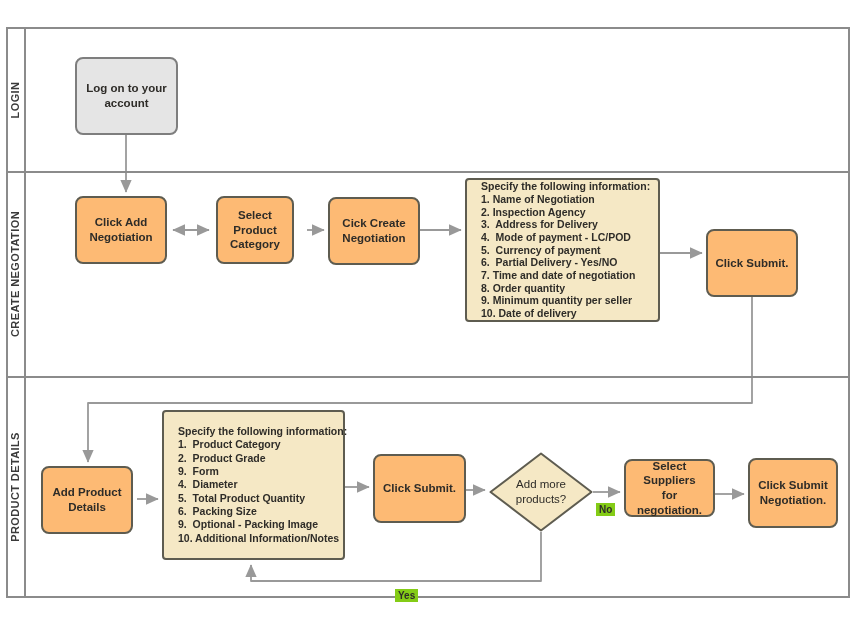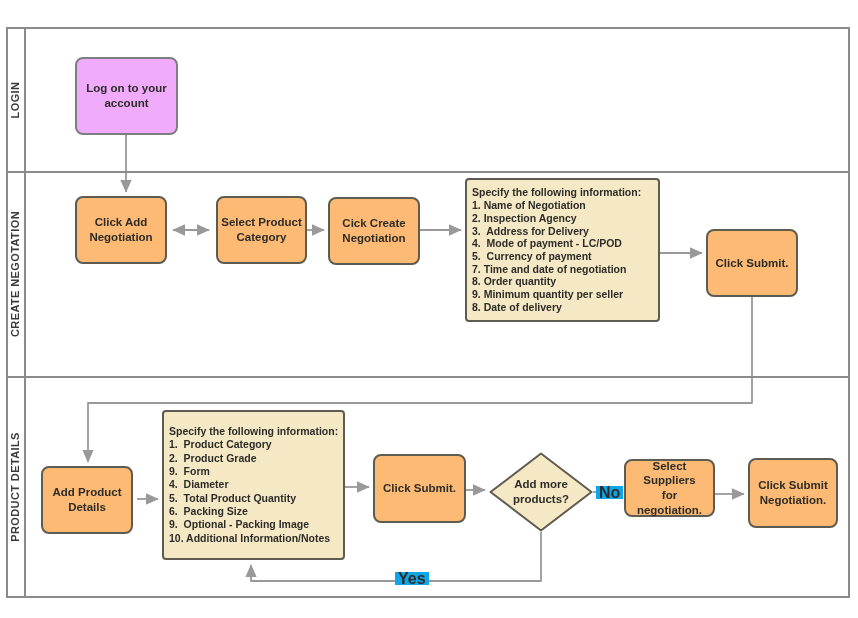--- a/index.html
+++ b/index.html
@@ -17,42 +17,42 @@
     text-align:center;white-space:nowrap;height:16px;line-height:16px;
     transform:rotate(-90deg);
   }
   
   .node{
     display:flex;align-items:center;justify-content:center;text-align:center;
     background:#fdba74;border:2px solid #5e5c50;border-radius:8px;
     font-weight:bold;font-size:11.5px;line-height:1.28;white-space:pre-line;
     color:#2e2c28;padding:2px;
   }
-  .terminator{background:#f0abfc;border:2px solid #7e7e7e;border-radius:8px;}
+  .terminator{background:#e5e5e5;border:2px solid #7e7e7e;border-radius:8px;}
   .note{
     background:#f5e8c5;border:2px solid #5e5c50;border-radius:4px;
-    padding:3px 5px;font-weight:bold;font-size:10.5px;color:#2e2c28;
+    padding:3px 14px;font-weight:bold;font-size:10.5px;color:#2e2c28;
     display:flex;flex-direction:column;justify-content:center;
   }
   .note-line{white-space:pre;}
   .note-1 .note-line{line-height:12.7px;}
   .note-2 .note-line{line-height:13.3px;}
   
   .decision-wrap{left:489px;top:452px;width:104px;height:80px;}
   .decision-wrap svg{position:absolute;left:0;top:0;}
   .decision-text{
     position:absolute;left:0;top:0;width:100%;height:100%;
     display:flex;align-items:center;justify-content:center;text-align:center;
-    font-weight:bold;font-size:11.5px;line-height:1.28;white-space:pre-line;
+    font-weight:normal;font-size:11.5px;line-height:1.28;white-space:pre-line;
   }
   
   #connectors{position:absolute;left:0;top:0;pointer-events:none;}
   .edge-label{
-    position:absolute;background:#0ea5e9;font-weight:bold;font-size:16px;
-    color:#2e2c28;padding:0 3px;line-height:13px;
+    position:absolute;background:#84cc16;font-weight:bold;font-size:10px;
+    color:#2e2c28;padding:0 3px;line-height:13px;margin-top:17px;
   }
 </style>
 </head>
 <body>
 
 <div id="stage">
 
   <svg id="connectors" width="858" height="618" viewBox="0 0 858 618">
     <defs>
       <marker id="arr" viewBox="0 0 10 10" refX="8.5" refY="5" markerWidth="8" markerHeight="8" orient="auto-start-reverse">
@@ -82,35 +82,36 @@
 
   <div class="abs lane-label" style="left:-45px;top:92px;width:120px;">LOGIN</div>
   <div class="abs lane-label" style="left:-65px;top:266px;width:160px;">CREATE NEGOTATION</div>
   <div class="abs lane-label" style="left:-65px;top:479px;width:160px;">PRODUCT DETAILS</div>
 
   <div class="abs node terminator" style="left:75px;top:57px;width:103px;height:78px;">Log on to your
 account</div>
 
   <div class="abs node" style="left:75px;top:196px;width:92px;height:68px;">Click Add
 Negotiation</div>
-  <div class="abs node" style="left:216px;top:196px;width:91px;height:68px;">Select Product
+  <div class="abs node" style="left:216px;top:196px;width:78px;height:68px;">Select Product
 Category</div>
   <div class="abs node" style="left:328px;top:197px;width:92px;height:68px;">Cick Create
 Negotiation</div>
   <div class="abs note note-1" style="left:465px;top:178px;width:195px;height:144px;">
       <div class="note-line">Specify the following information:</div>
       <div class="note-line">1. Name of Negotiation</div>
       <div class="note-line">2. Inspection Agency</div>
       <div class="note-line">3.  Address for Delivery</div>
       <div class="note-line">4.  Mode of payment - LC/POD</div>
       <div class="note-line">5.  Currency of payment</div>
+      <div class="note-line">6.  Partial Delivery - Yes/NO</div>
       <div class="note-line">7. Time and date of negotiation</div>
       <div class="note-line">8. Order quantity</div>
       <div class="note-line">9. Minimum quantity per seller</div>
-      <div class="note-line">8. Date of delivery</div>
+      <div class="note-line">10. Date of delivery</div>
     </div>
   <div class="abs node" style="left:706px;top:229px;width:92px;height:68px;">Click Submit.</div>
 
   <div class="abs node" style="left:41px;top:466px;width:92px;height:68px;">Add Product
 Details</div>
   <div class="abs note note-2" style="left:162px;top:410px;width:183px;height:150px;">
       <div class="note-line">Specify the following information:</div>
       <div class="note-line">1.  Product Category</div>
       <div class="note-line">2.  Product Grade</div>
       <div class="note-line">9.  Form</div>

